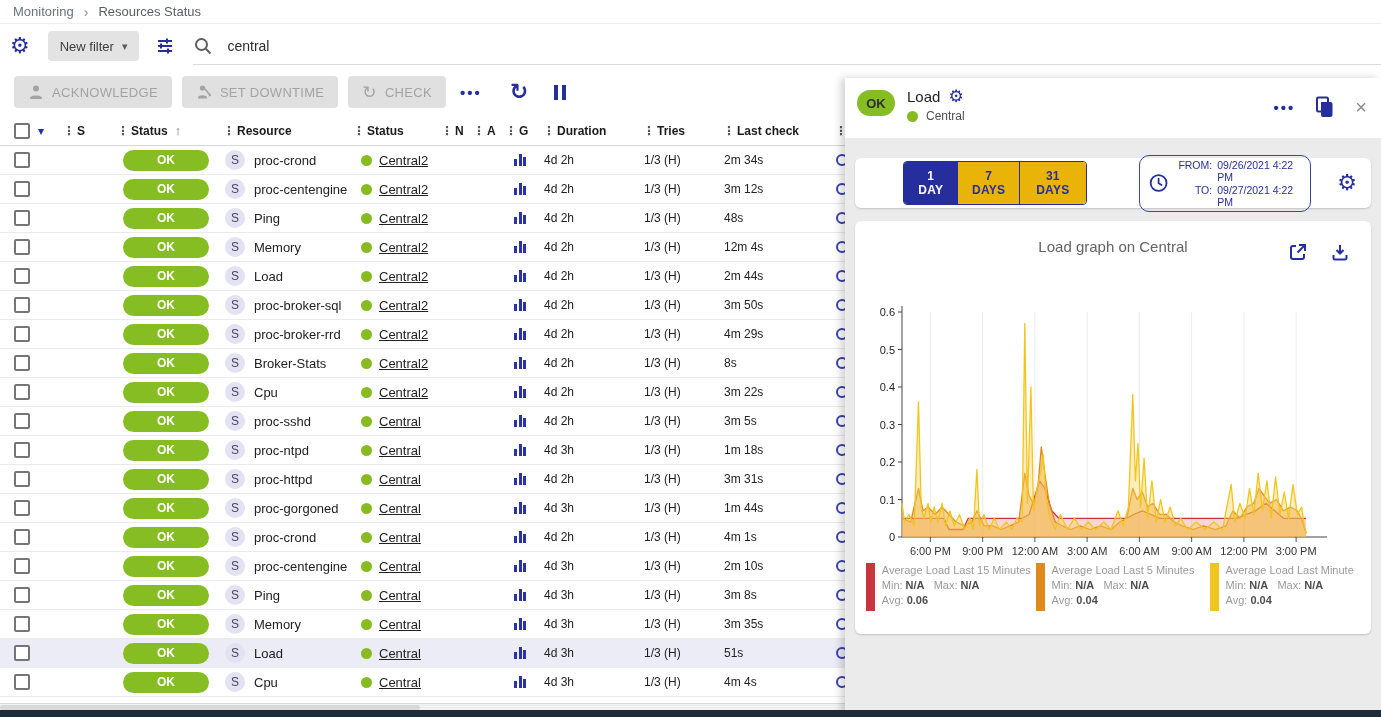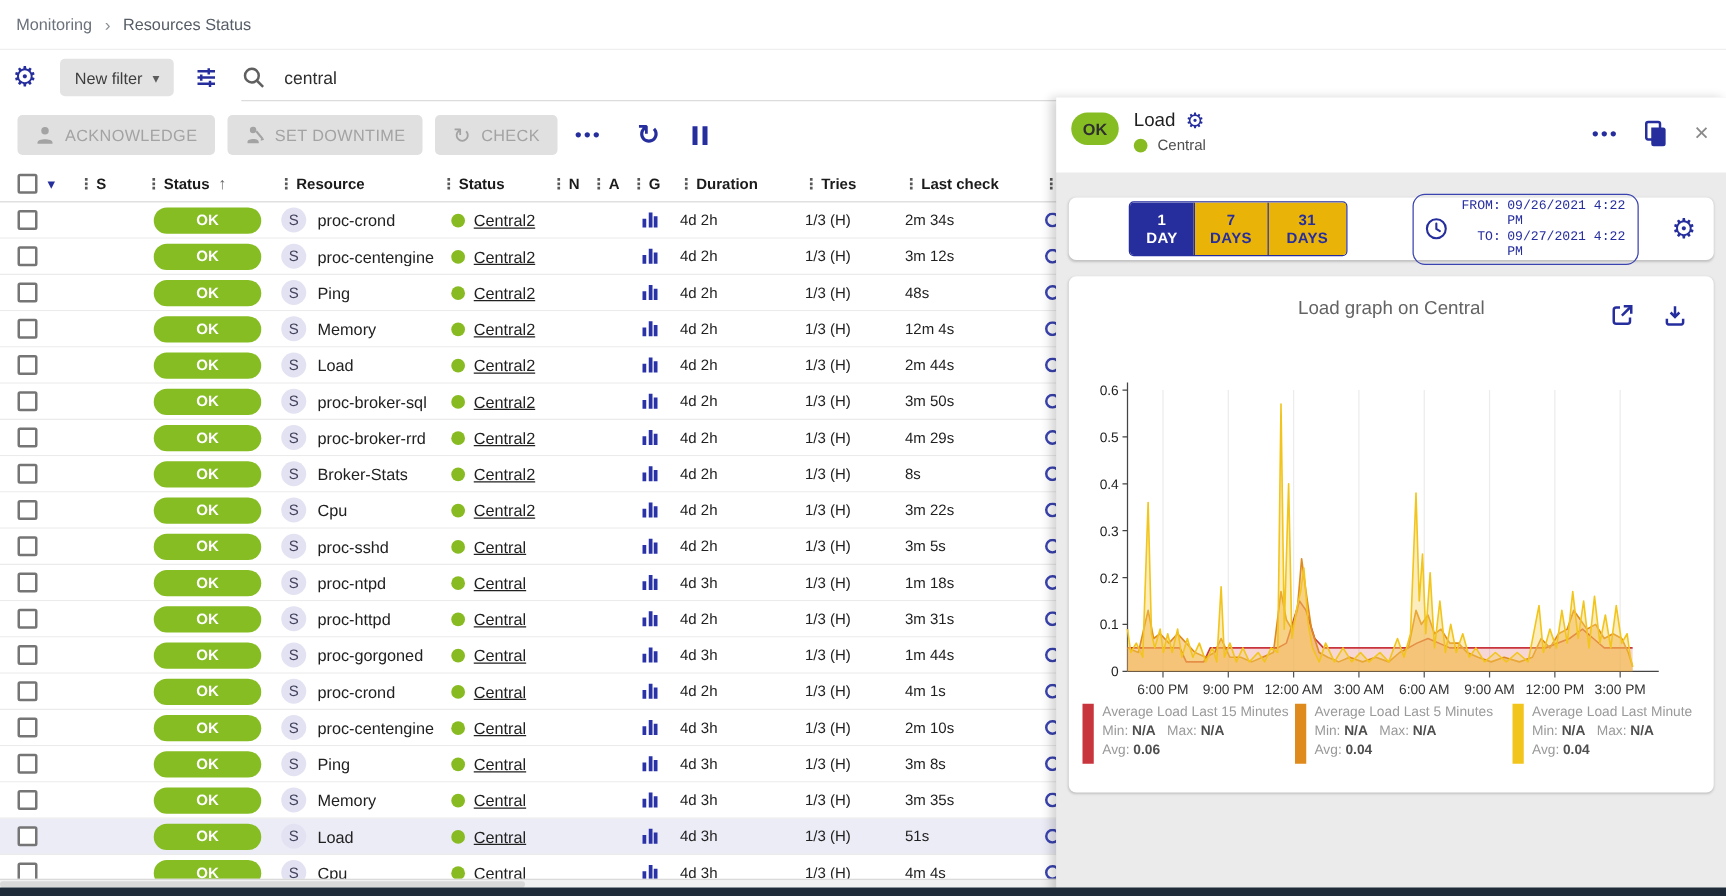--- a/index.html
+++ b/index.html
@@ -1,20 +1,20 @@
 <!DOCTYPE html>
 <html><head>
 <meta charset="utf-8">
 <style>
   * { box-sizing: border-box; margin: 0; padding: 0; }
   html,body { width:1381px; height:717px; overflow:hidden;
     font-family:"Liberation Sans","DejaVu Sans",sans-serif; background:#fff; position:relative; }
 
   
-  .breadcrumb { height:40px; display:flex; align-items:center; gap:10px; padding-left:13px;
+  .breadcrumb { height:24px; display:flex; align-items:center; gap:10px; padding-left:13px;
     font-size:13px; color:#6b727b; border-bottom:1px solid #efefef; }
   .breadcrumb .sep { color:#8b9096; font-size:14px; }
   .breadcrumb .crumb-current { color:#565d66; }
 
   .filterbar { height:44px; display:flex; align-items:center; padding-left:10px; }
   .icon-gear-big { color:#262e9e; font-size:22px; line-height:1; cursor:pointer; }
   .newfilter-btn { margin-left:18px; background:#e3e3e3; border:none; border-radius:4px;
     height:30px; padding:0 12px; font-size:13px; color:#3d3d3d; display:flex; align-items:center; gap:8px; }
   .newfilter-btn .caret { font-size:11px; color:#5c5c5c; }
   .tune-wrap { margin-left:16px; display:flex; align-items:center; }
@@ -84,21 +84,21 @@
   .card { background:#fff; border-radius:6px; box-shadow:0 1px 2px rgba(0,0,0,.18); }
   .card-controls { height:50px; display:flex; align-items:center; padding:0 14px; }
   .range-group { display:flex; margin-left:34px; border:1px solid #262e9e; border-radius:4px; overflow:hidden; }
   .range-btn { background:#eab308; color:#262e9e; border:none; font-size:12px; font-weight:bold;
     letter-spacing:.3px; padding:7px 12px; border-left:1px solid #262e9e; cursor:pointer; }
   .range-btn:first-child { border-left:none; }
   .range-btn.active { background:#262e9e; color:#fff; }
   .fromto { margin-left:52px; border:1.5px solid #3a43b0; border-radius:10px; padding:3px 10px 3px 8px;
     display:flex; align-items:center; gap:8px; cursor:pointer; }
   .ft-lines { display:flex; flex-direction:column; gap:1px; font-size:10.5px; color:#262e9e; }
-  .ft-line { display:flex;font-family:Liberation Mono, monospace; }
+  .ft-line { display:flex; }
   .ft-label { width:40px; text-align:right; margin-right:5px; }
   .gear2 { margin-left:26px; }
 
   .card-graph { height:413px; position:relative; }
   .graph-title { text-align:center; padding-top:17px; font-size:15px; color:#636363; }
   .graph-icons { position:absolute; right:22px; top:22px; display:flex; gap:24px; }
   .legend { display:flex; padding:6px 6px 0 10px; }
   .legend-item { flex:1; display:flex; gap:7px;justify-content:center; }
   .swatch { width:9px; height:48px; flex:none; }
   .leg-lines { display:flex; flex-direction:column; gap:3px; font-size:11px; color:#9a9a9a; padding-top:1px; }

